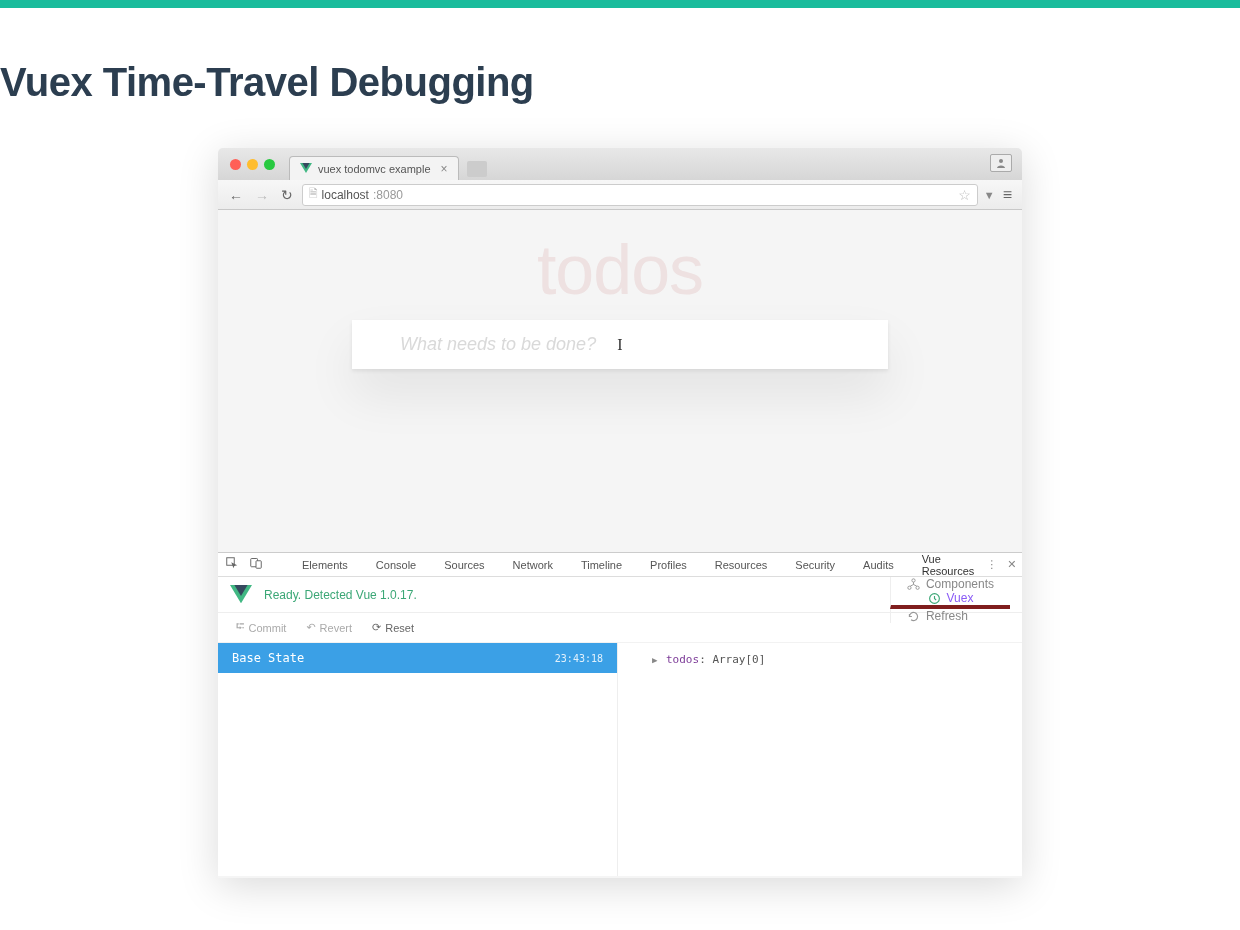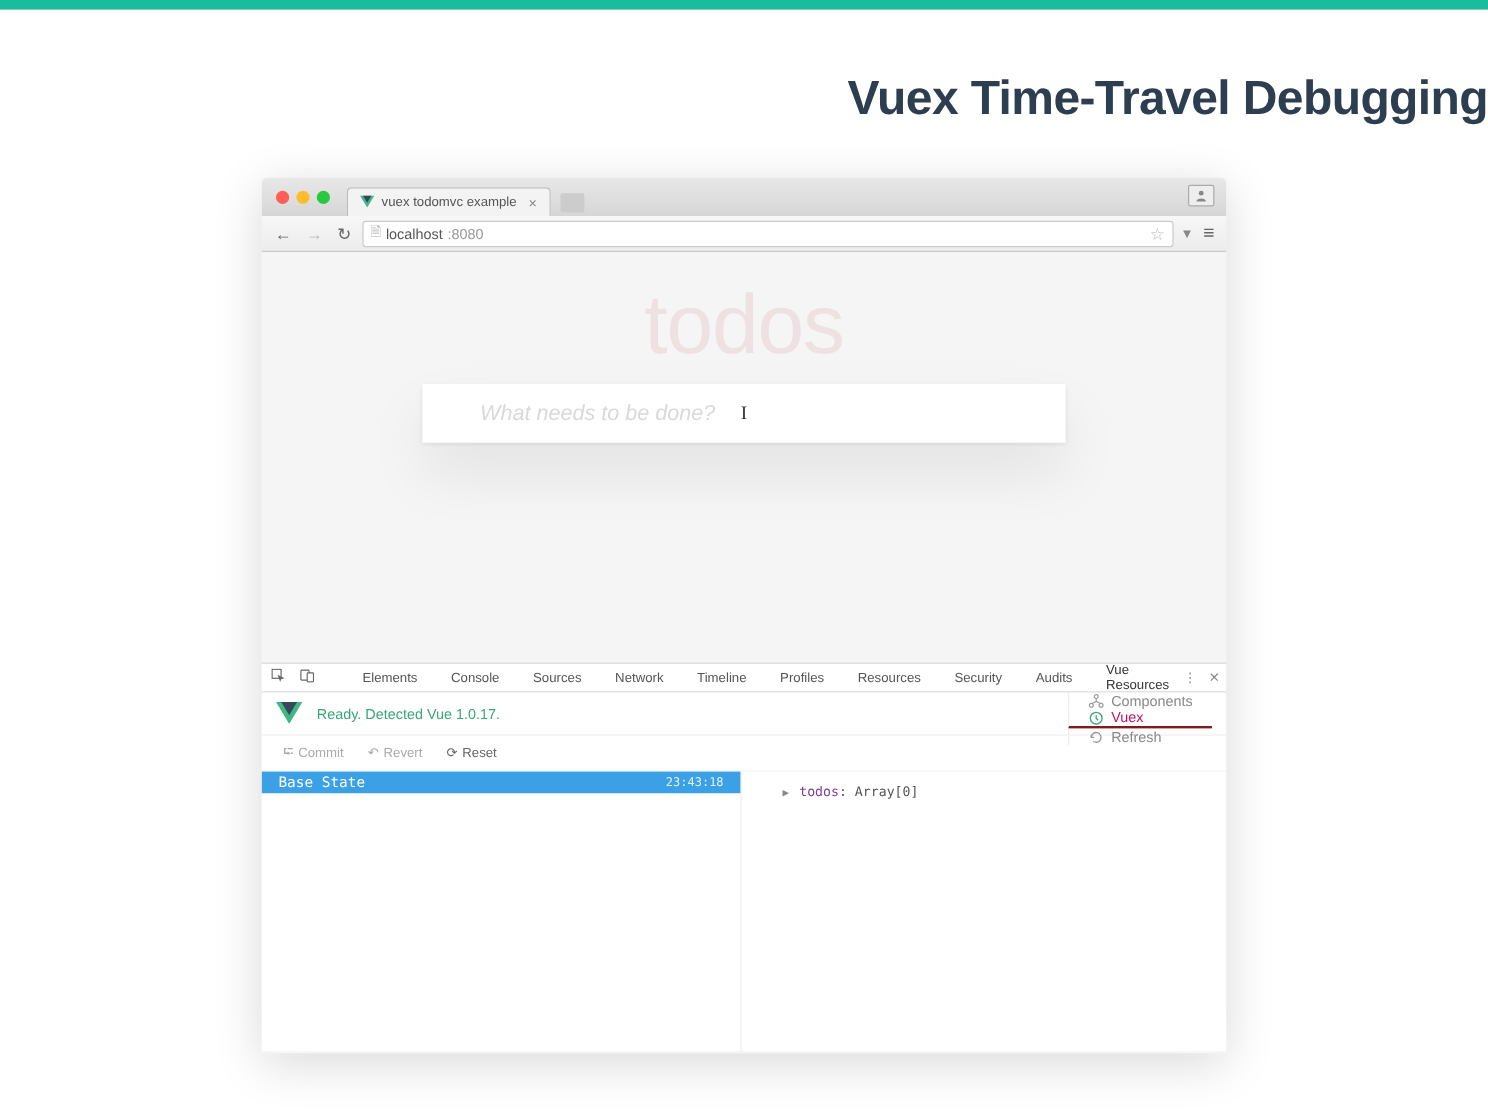--- a/index.html
+++ b/index.html
@@ -9,21 +9,21 @@
     width: 1240px;
     height: 930px;
     position: relative;
   }
   .top-stripe {
     height: 8px;
     background: #1abc9c;
     width: 100%;
   }
   .slide-title {
-    text-align: right;
+    text-align: left;
     font-size: 40px;
     font-weight: 700;
     color: #2c3e50;
     margin-top: 52px;
     letter-spacing: -0.5px;
   }
   .browser {
     position: absolute;
     left: 218px;
     top: 148px;
@@ -214,22 +214,23 @@
   .vdt-tab {
     display: flex;
     align-items: center;
     gap: 6px;
     padding: 0 16px;
     color: #888;
     border-left: 1px solid #eee;
     font-size: 12px;
   }
   .vdt-tab.active {
-    color: #be185d;
-    border-bottom: 2px solid #7f1d1d;
+    color: #8b5cf6;
+    border-bottom: 4px solid #7f1d1d;
+    justify-content: center;
   }
   
   .vdt-actions {
     height: 30px;
     display: flex;
     align-items: center;
     gap: 20px;
     padding: 0 18px;
     font-size: 11px;
     color: #aaa;
@@ -242,21 +243,21 @@
     flex: 1;
     display: flex;
   }
   .vdt-left {
     width: 400px;
     border-right: 1px solid #eee;
   }
   .mutation-row {
     background: #3ba0e6;
     color: #fff;
-    height: 18px;
+    height: 30px;
     display: flex;
     align-items: center;
     padding: 0 14px;
     font-family: Menlo, Monaco, monospace;
     font-size: 12px;
   }
   .mutation-time {
     margin-left: auto;
     font-size: 10px;
     opacity: 0.85;

